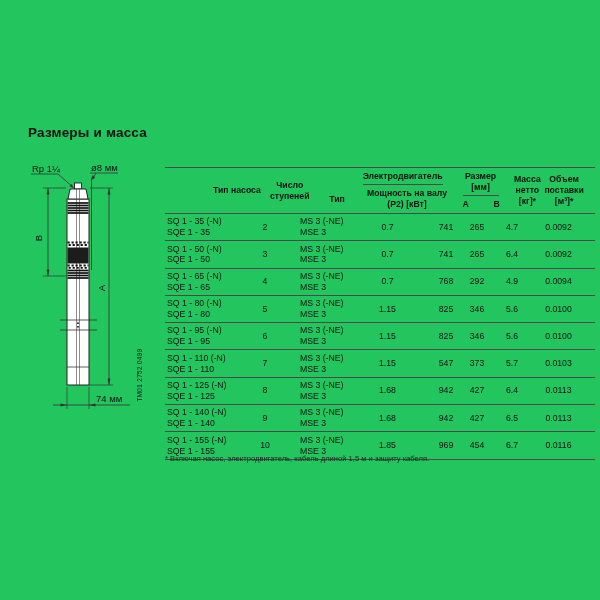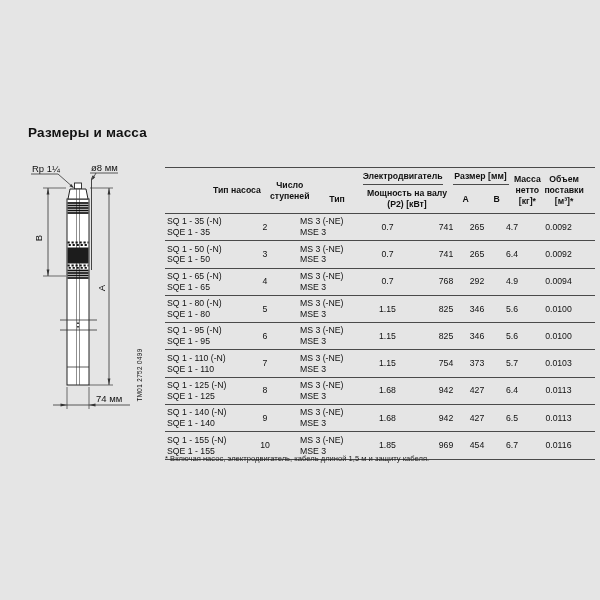--- a/index.html
+++ b/index.html
@@ -1,17 +1,17 @@
 <!DOCTYPE html>
 <html><head>
 <meta charset="utf-8">
 <style>
   html,body{margin:0;padding:0;}
   body{width:600px;height:600px;background:#ffffff;font-family:"Liberation Sans",sans-serif;color:#1a1a1a;position:relative;overflow:hidden;}
-  .page{position:absolute;inset:0;background:#e5e5e5;}
+  .page{position:absolute;inset:0;background:#22c55e;}
   .title{position:absolute;left:28px;top:125px;font-size:13.5px;font-weight:bold;letter-spacing:.2px;color:#111;}
   .drawing{position:absolute;left:20px;top:150px;width:150px;height:300px;}
   
   .spec-table{position:absolute;left:165px;top:167px;width:430px;font-size:8.7px;line-height:1.25;color:#111;}
   .thead{display:flex;align-items:stretch;border-top:1px solid #4a4a4a;border-bottom:1px solid #4a4a4a;height:45px;font-weight:bold;}
   .hc{display:flex;flex-direction:column;justify-content:center;}
   .hc.center,.center{text-align:center;align-items:center;}
   .w-pump{width:75px;}
   .w-stages{width:50px;}
   .w-mtype{width:55px;}
@@ -19,21 +19,21 @@
   .w-a{width:32px;}
   .w-b{width:30px;}
   .w-mass{width:40px;}
   .w-vol{width:63px;}
   .hc.w-pump{padding-left:3px;box-sizing:border-box;margin-left:45px;}
   .hc.w-vol{box-sizing:border-box;padding-right:10px;}
   .hgroup{display:flex;flex-direction:column;}
   .hgroup.motor{width:140px;align-items:flex-end;}
   .hgroup.size{width:62px;}
   .glabel{text-align:center;border-bottom:1px solid #4a4a4a;padding:3px 0 2px;margin:0 7px;}
-  .hgroup.size .glabel{margin:0 3px;}
+  .hgroup.size .glabel{margin:0 13px;}
   .gsub{display:flex;flex:1;align-items:center;}
   .gsub .hc{height:100%;justify-content:center;}
   .tbody{display:block;}
   .trow{display:flex;align-items:center;height:26.3px;border-bottom:1px solid #4a4a4a;}
   .c{box-sizing:border-box;}
   .c.w-pump{padding-left:2px;}
   .c.w-mtype{padding-left:10px;}
   .c.w-vol{padding-right:10px;text-align:center;}
   .footnote{position:absolute;left:165px;top:454px;font-size:7.6px;color:#222;}
   svg text{font-family:"Liberation Sans",sans-serif;fill:#111;}
@@ -260,21 +260,21 @@
           <div class="c w-pump">
             <div>SQ 1 - 110 (-N)</div>
             <div>SQE 1 - 110</div>
           </div>
           <div class="c w-stages center">7</div>
           <div class="c w-mtype">
             <div>MS 3 (-NE)</div>
             <div>MSE 3</div>
           </div>
           <div class="c w-power center">1.15</div>
-          <div class="c w-a center">754</div>
+          <div class="c w-a center">547</div>
           <div class="c w-b center">373</div>
           <div class="c w-mass center">5.7</div>
           <div class="c w-vol">0.0103</div>
         </div>
 
         <div class="trow">
           <div class="c w-pump">
             <div>SQ 1 - 125 (-N)</div>
             <div>SQE 1 - 125</div>
           </div>

